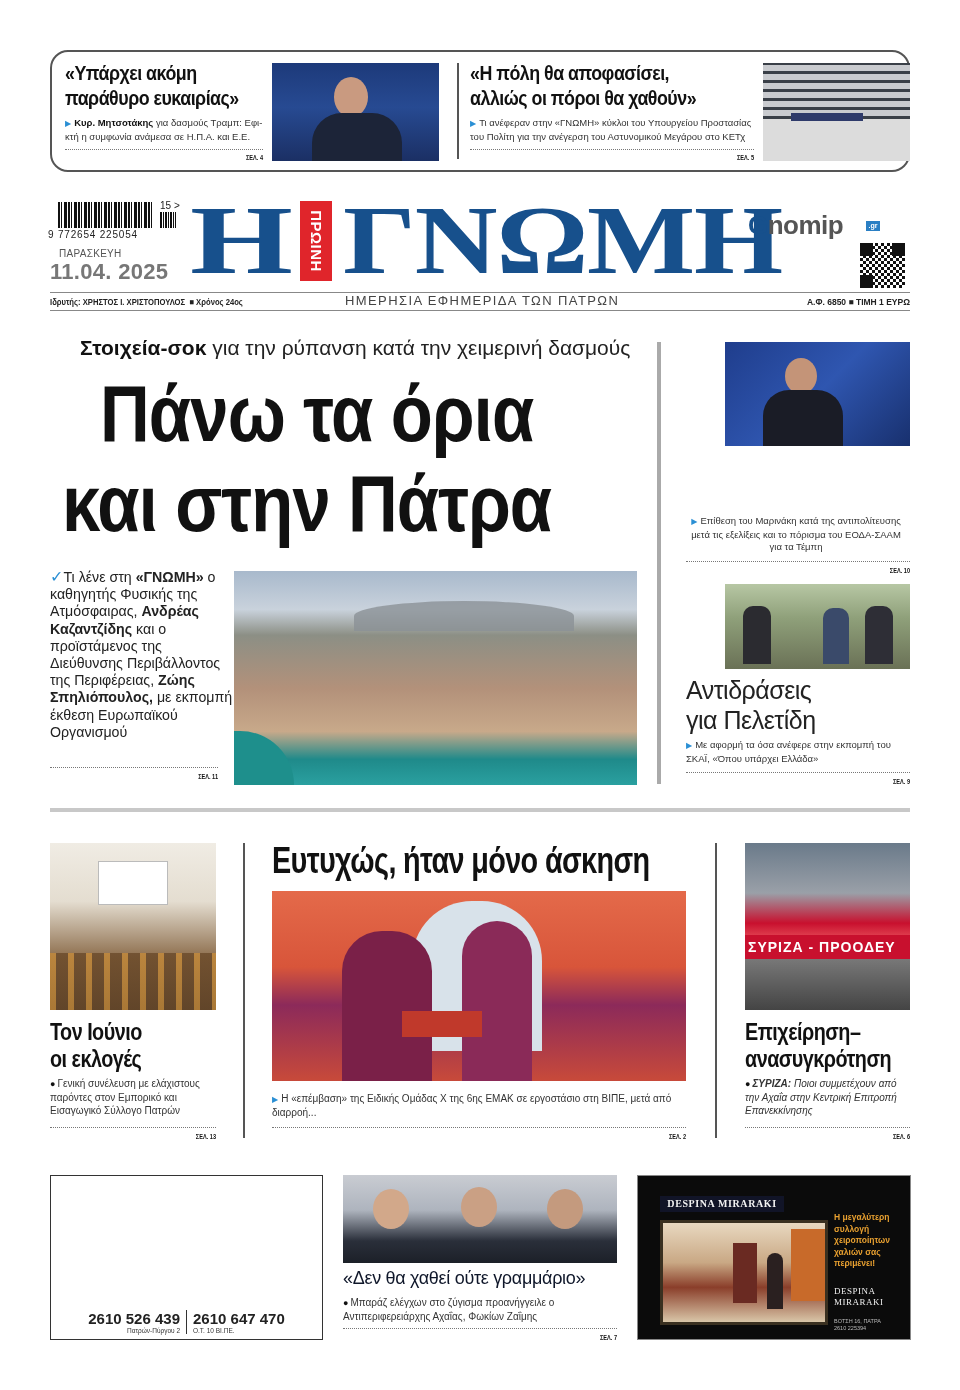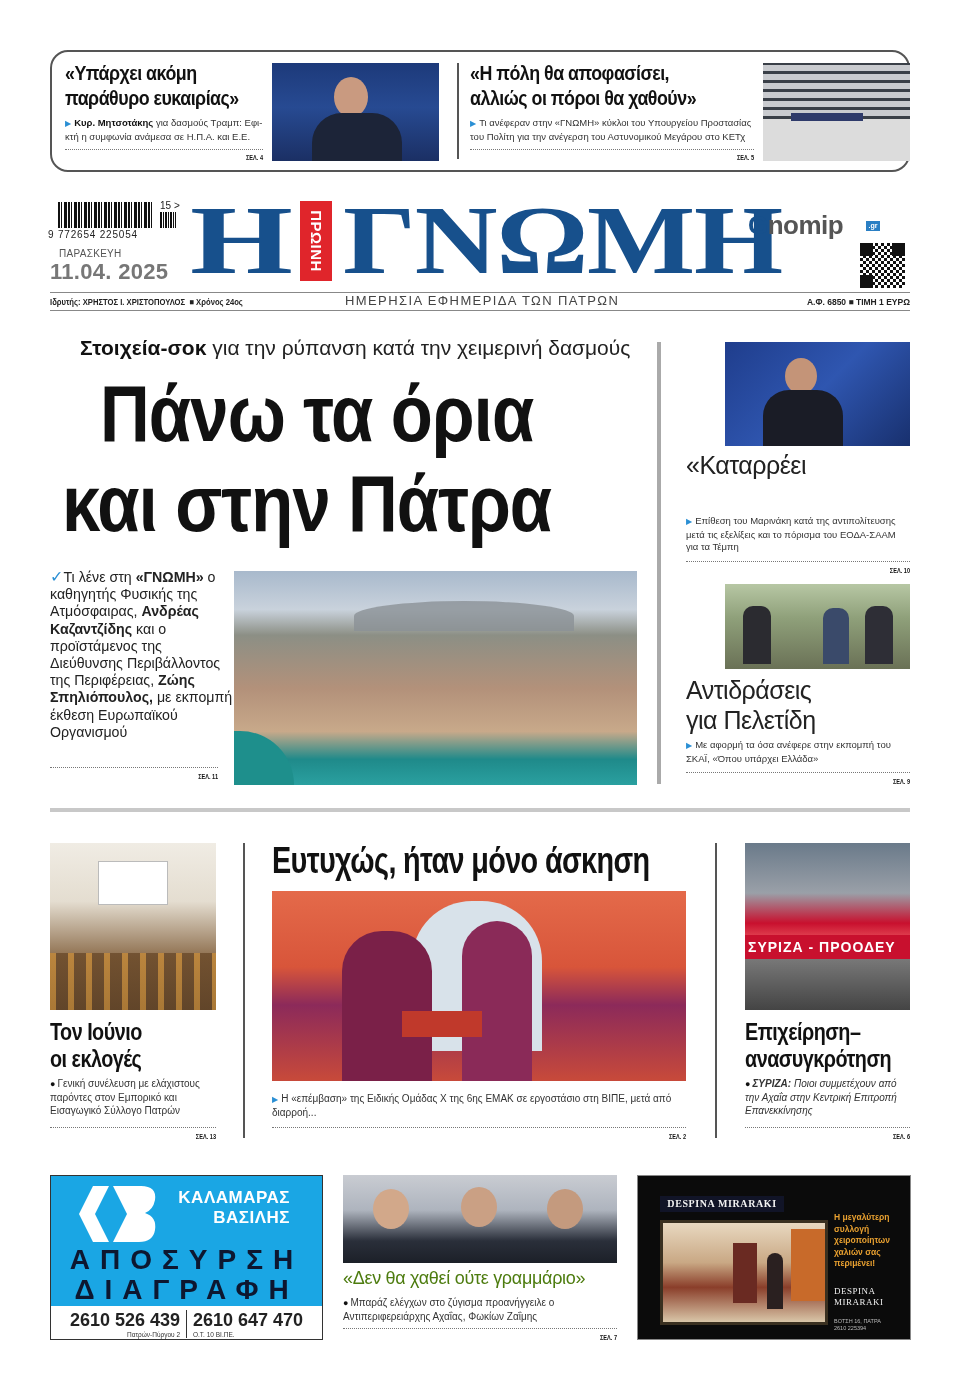--- a/index.html
+++ b/index.html
@@ -76,21 +76,21 @@
   
   .ad-kv { left: 50px; top: 1175px; width: 273px; height: 165px; border: 1px solid #333; background: #fff; }
   .ad-kv .blue { position: absolute; left: 0; top: 0; width: 100%; height: 130px; background: #1aa6e4; }
   .kv-logo { position: absolute; left: 28px; top: 10px; width: 80px; height: 56px; }
   .kv-name { position: absolute; right: 32px; top: 12px; color: #fff; font-weight: bold; font-size: 17px; line-height: 20px; text-align: right; letter-spacing: 0.5px; }
   .kv-big { position: absolute; left: 0; width: 100%; text-align: center; color: #0d1730; font-weight: bold; font-size: 28px; letter-spacing: 10px; }
   .kv-phones { position: absolute; left: 0; top: 134px; width: 100%; display: flex; justify-content: center; }
   .kv-phone { padding: 0 6px; text-align: right; }
   .kv-phone:first-child { border-right: 1.5px solid #333; }
   .kv-phone:last-child { text-align: left; }
-  .kv-phone .num { font-size: 18px; font-weight: bold; color: #222; }
+  .kv-phone .num { font-size: 15px; font-weight: bold; color: #222; }
   .kv-phone .addr { font-size: 6.5px; color: #333; }
 
   .ad-dm { left: 637px; top: 1175px; width: 274px; height: 165px; background: #0b0b0b; border: 1px solid #888; overflow: hidden; }
   .dm-sign { position: absolute; left: 22px; top: 20px; width: 124px; height: 16px; background: #111427; color: #f2f2f2; font-family: "Liberation Serif", serif; font-weight: bold; font-size: 10px; text-align: center; line-height: 16px; letter-spacing: 0.6px; }
   .dm-shop { position: absolute; left: 22px; top: 44px; width: 168px; height: 105px; border: 3px solid #3a3020;
     background: linear-gradient(180deg, #e8d8c0 0%, #c9a884 40%, #8a3e2a 65%, #d9c6a8 100%); }
   .dm-slogan { position: absolute; left: 196px; top: 36px; width: 76px; color: #e8a030; font-weight: bold; font-size: 8.5px; line-height: 11.5px; }
   .dm-name { position: absolute; left: 196px; top: 110px; color: #eee; font-family: "Liberation Serif", serif; font-size: 9px; line-height: 11px; letter-spacing: 0.5px; }
   .dm-addr { position: absolute; left: 196px; top: 142px; color: #bbb; font-size: 5.5px; line-height: 7px; }
 </style>
@@ -169,23 +169,22 @@
   <div style="position:absolute;left:0;top:160px;width:60px;height:54px;background:#1e8f8c;border-radius:0 60px 0 0;"></div>
 </div>
 
 <div class="abs vrule" style="left:657px;top:342px;height:442px;"></div>
 
 <div class="abs photo ph-speaker" style="left:725px;top:342px;width:185px;height:104px;">
   <div style="position:absolute;left:60px;top:16px;width:32px;height:36px;border-radius:50%;background:#c49478;"></div>
   <div style="position:absolute;left:38px;top:48px;width:80px;height:56px;border-radius:26px 26px 0 0;background:#1a1c26;"></div>
 </div>
 <div class="abs side-title" style="left:686px;top:450px;">
-  <div>«Καταρρέει</div>
-</div>
-<div class="abs side-text" style="left:686px;top:515px;width:220px;"><span class="tri">▶</span><span>Επίθεση του Μαρινάκη κατά της αντιπολίτευσης μετά τις εξελίξεις και το πόρισμα του ΕΟΔΑ-ΣΑΑΜ για τα Τέμπη</span></div>
+</div>
+<div class="abs side-text" style="left:686px;top:515px;width:220px;text-align:center;"><span class="tri">▶</span><span>Επίθεση του Μαρινάκη κατά της αντιπολίτευσης μετά τις εξελίξεις και το πόρισμα του ΕΟΔΑ-ΣΑΑΜ για τα Τέμπη</span></div>
 <div class="abs dots" style="left:686px;top:561px;width:224px;"></div>
 <div class="abs page-ref" style="left:860px;top:567px;width:50px;">ΣΕΛ. 10</div>
 
 <div class="abs photo ph-interview" style="left:725px;top:584px;width:185px;height:85px;">
   <div style="position:absolute;left:18px;top:22px;width:28px;height:58px;background:#2b2b30;border-radius:10px 10px 0 0;"></div>
   <div style="position:absolute;left:98px;top:24px;width:26px;height:56px;background:#3a4a6a;border-radius:10px 10px 0 0;"></div>
   <div style="position:absolute;left:140px;top:22px;width:28px;height:58px;background:#2e2e36;border-radius:10px 10px 0 0;"></div>
 </div>
 <div class="abs side-title" style="left:686px;top:675px;">
   <div>Αντιδράσεις</div>
@@ -229,50 +228,38 @@
 </div>
 <div class="abs sec-title" style="left:745px;top:1019px;">
   <div>Επιχείρηση–</div>
   <div>ανασυγκρότηση</div>
 </div>
 <div class="abs sec-text" style="left:745px;top:1077px;width:165px;font-style:italic;"><span class="dot">●</span><b>ΣΥΡΙΖΑ:</b><span> Ποιοι συμμετέχουν από την Αχαΐα στην Κεντρική Επιτροπή Επανεκκίνησης</span></div>
 <div class="abs dots" style="left:745px;top:1127px;width:165px;"></div>
 <div class="abs page-ref" style="left:860px;top:1133px;width:50px;">ΣΕΛ. 6</div>
 
 <div class="abs ad-kv">
-  <div class="blue">
-    <svg class="kv-logo" viewBox="0 0 80 56">
-      <polygon points="14,0 30,0 16,28 30,56 14,56 0,28" fill="#fff"></polygon>
-      <path d="M34,0 L62,0 Q78,0 76,14 Q74,24 66,27 Q78,31 76,44 Q74,56 60,56 L34,56 L48,28 Z" fill="#fff"></path>
-    </svg>
-    <div class="kv-name">
-      <div>ΚΑΛΑΜΑΡΑΣ</div>
-      <div>ΒΑΣΙΛΗΣ</div>
-    </div>
-    <div class="kv-big" style="top:68px;">ΑΠΟΣΥΡΣΗ</div>
-    <div class="kv-big" style="top:98px;">ΔΙΑΓΡΑΦΗ</div>
-  </div>
   <div class="kv-phones">
     <div class="kv-phone">
       <div class="num">2610 526 439</div>
       <div class="addr">Πατρών-Πύργου 2</div>
     </div>
     <div class="kv-phone">
       <div class="num">2610 647 470</div>
       <div class="addr">Ο.Τ. 10 ΒΙ.ΠΕ.</div>
     </div>
   </div>
 </div>
 
 <div class="abs photo ph-trio" style="left:343px;top:1175px;width:274px;height:88px;">
   <div style="position:absolute;left:30px;top:14px;width:36px;height:40px;border-radius:50%;background:#d2a88a;"></div>
   <div style="position:absolute;left:118px;top:12px;width:36px;height:40px;border-radius:50%;background:#caa084;"></div>
   <div style="position:absolute;left:204px;top:14px;width:36px;height:40px;border-radius:50%;background:#c49a7e;"></div>
 </div>
-<div class="abs" style="left:343px;top:1268px;font-size:18px;color:#4d7c0f;white-space:nowrap;letter-spacing:-0.3px;">«Δεν θα χαθεί ούτε γραμμάριο»</div>
+<div class="abs" style="left:343px;top:1268px;font-size:18px;color:#0f172a;white-space:nowrap;letter-spacing:-0.3px;">«Δεν θα χαθεί ούτε γραμμάριο»</div>
 <div class="abs sec-text" style="left:343px;top:1296px;width:275px;"><span class="dot">●</span><span>Μπαράζ ελέγχων στο ζύγισμα προανήγγειλε ο Αντιπεριφερειάρχης Αχαΐας, Φωκίων Ζαΐμης</span></div>
 <div class="abs dots" style="left:343px;top:1328px;width:274px;"></div>
 <div class="abs page-ref" style="left:567px;top:1334px;width:50px;">ΣΕΛ. 7</div>
 
 <div class="abs ad-dm">
   <div class="dm-sign">DESPINA MIRARAKI</div>
   <div class="dm-shop">
     <div style="position:absolute;left:70px;top:20px;width:24px;height:60px;background:#6a2a22;"></div>
     <div style="position:absolute;left:128px;top:6px;width:34px;height:72px;background:#c86a2a;"></div>
     <div style="position:absolute;left:104px;top:30px;width:16px;height:56px;background:#2a2020;border-radius:8px 8px 0 0;"></div>

